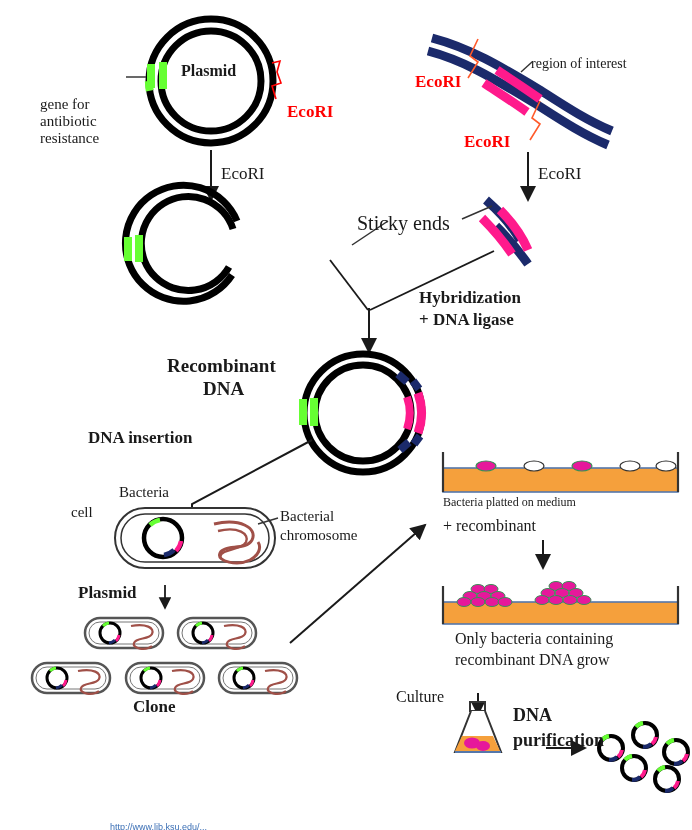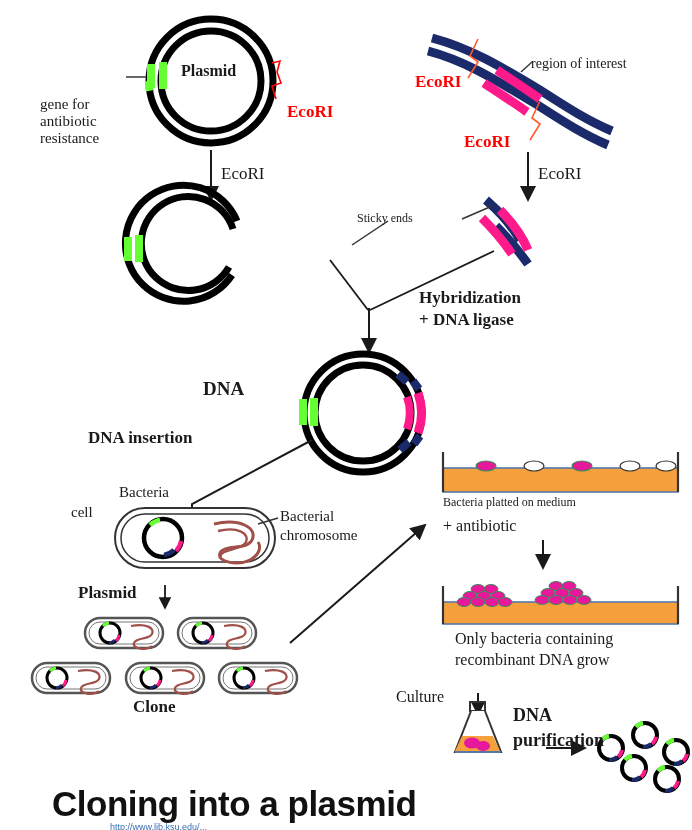--- a/index.html
+++ b/index.html
@@ -275,47 +275,47 @@
   <div class="lbl serif" style="left:531px;top:56px;font-size:14px;">region of interest</div>
 
   <div class="lbl serif b red" style="left:415px;top:72px;font-size:17px;">EcoRI</div>
 
   <div class="lbl serif b red" style="left:464px;top:132px;font-size:17px;">EcoRI</div>
 
   <div class="lbl serif" style="left:221px;top:164px;font-size:17px;">EcoRI</div>
 
   <div class="lbl serif" style="left:538px;top:164px;font-size:17px;">EcoRI</div>
 
-  <div class="lbl serif" style="left:357px;top:212px;font-size:12px;">Sticky ends</div>
+  <div class="lbl serif" style="left:357px;top:212px;font-size:20px;">Sticky ends</div>
 
   <div class="lbl serif b" style="left:419px;top:288px;font-size:17px;">Hybridization</div>
   <div class="lbl serif b" style="left:419px;top:310px;font-size:17px;">+ DNA ligase</div>
 
+  <div class="lbl serif b" style="left:167px;top:355px;font-size:19px;">Recombinant</div>
   <div class="lbl serif b" style="left:203px;top:378px;font-size:19px;">DNA</div>
 
   <div class="lbl serif b" style="left:88px;top:428px;font-size:17px;">DNA insertion</div>
 
   <div class="lbl serif" style="left:71px;top:484px;font-size:15px;margin-left:48px;">Bacteria</div>
   <div class="lbl serif" style="left:71px;top:504px;font-size:15px;">cell</div>
 
   <div class="lbl serif" style="left:280px;top:508px;font-size:15px;">Bacterial</div>
   <div class="lbl serif" style="left:280px;top:527px;font-size:15px;">chromosome</div>
 
   <div class="lbl serif b" style="left:78px;top:583px;font-size:17px;">Plasmid</div>
 
   <div class="lbl serif b" style="left:133px;top:697px;font-size:17px;">Clone</div>
 
   <div class="lbl serif" style="left:443px;top:496px;font-size:12px;">Bacteria platted on medium</div>
-  <div class="lbl serif" style="left:443px;top:517px;font-size:16px;">+ antibiotic</div>
+  <div class="lbl serif" style="left:443px;top:517px;font-size:16px;">+ recombinant</div>
 
   <div class="lbl serif" style="left:455px;top:630px;font-size:16px;">Only bacteria containing</div>
   <div class="lbl serif" style="left:455px;top:651px;font-size:16px;">recombinant DNA grow</div>
 
   <div class="lbl serif" style="left:396px;top:688px;font-size:16px;">Culture</div>
 
   <div class="lbl serif b" style="left:513px;top:705px;font-size:18px;">DNA</div>
   <div class="lbl serif b" style="left:513px;top:730px;font-size:18px;">purification</div>
 
-  <div class="lbl title" style="left:52px;top:784px;">Cloning into a plasmid</div>
 
   <div class="lbl credit" style="left:110px;top:822px;width:470px;">http://www.lib.ksu.edu/...</div>
 
 </div>
 
 </body></html>

